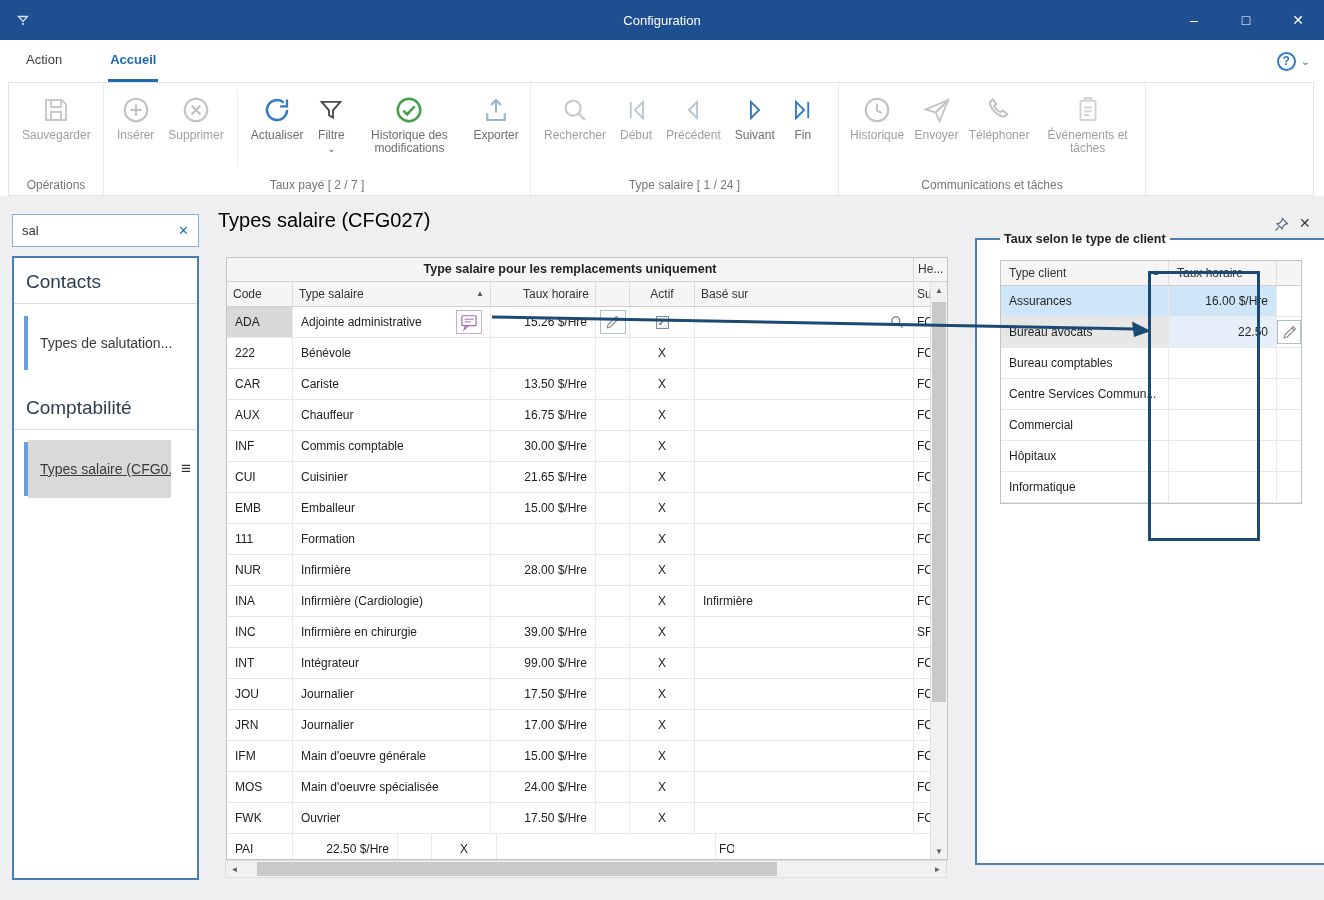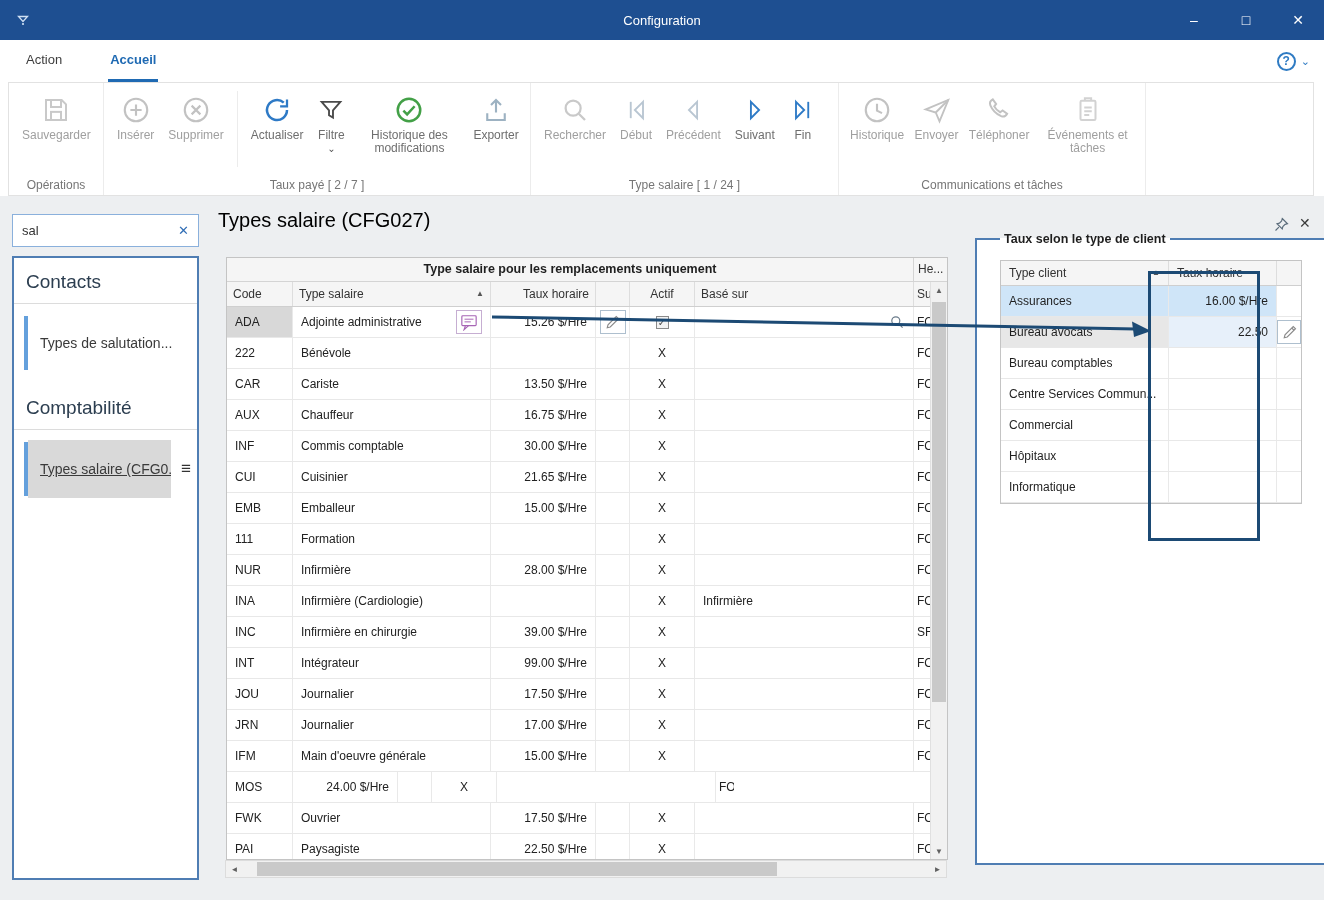--- a/index.html
+++ b/index.html
@@ -566,20 +566,23 @@
           <div class="mcell c2">15.00 $/Hre</div>
           <div class="mcell c3"></div>
           <div class="mcell c4">X</div>
           <div class="mcell c5">
             <span></span>
           </div>
           <div class="mcell c6">FO</div>
         </div>
         <div class="mrow">
           <div class="mcell c0">MOS</div>
+          <div class="mcell c1">
+            <span>Main d'oeuvre spécialisée</span>
+          </div>
           <div class="mcell c2">24.00 $/Hre</div>
           <div class="mcell c3"></div>
           <div class="mcell c4">X</div>
           <div class="mcell c5">
             <span></span>
           </div>
           <div class="mcell c6">FO</div>
         </div>
         <div class="mrow">
           <div class="mcell c0">FWK</div>
@@ -589,23 +592,20 @@
           <div class="mcell c2">17.50 $/Hre</div>
           <div class="mcell c3"></div>
           <div class="mcell c4">X</div>
           <div class="mcell c5">
             <span></span>
           </div>
           <div class="mcell c6">FO</div>
         </div>
         <div class="mrow">
           <div class="mcell c0">PAI</div>
-          <div class="mcell c1">
-            <span>Paysagiste</span>
-          </div>
           <div class="mcell c2">22.50 $/Hre</div>
           <div class="mcell c3"></div>
           <div class="mcell c4">X</div>
           <div class="mcell c5">
             <span></span>
           </div>
           <div class="mcell c6">FO</div>
         </div>
       </div>
     <div class="mt-vscroll">

